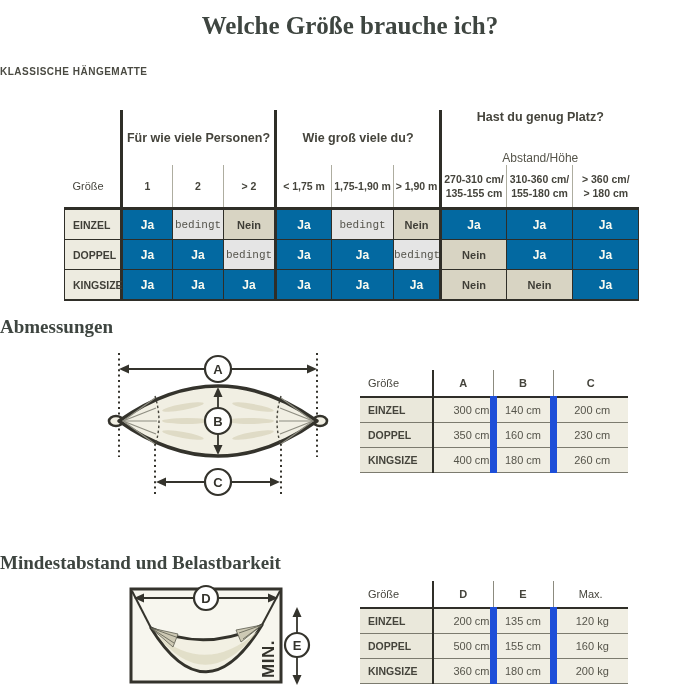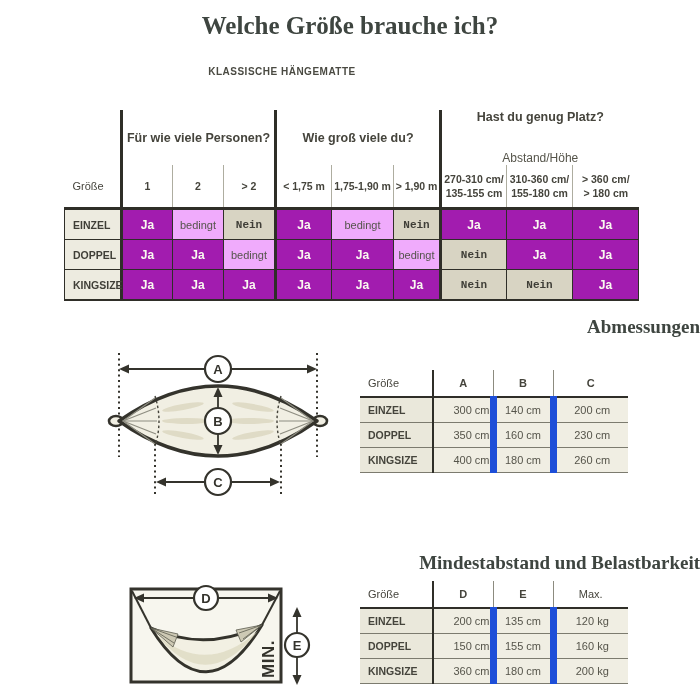--- a/index.html
+++ b/index.html
@@ -4,23 +4,23 @@
 <style>
   html,body{margin:0;padding:0;background:#ffffff;}
   #canvas{position:relative;width:700px;height:700px;background:#ffffff;overflow:hidden;
           font-family:"Liberation Sans",sans-serif;color:#45443c;}
   .abs{position:absolute;}
 
   
   .main-title{top:12px;left:0;width:700px;text-align:center;
     font-family:"Liberation Serif","DejaVu Serif",serif;font-weight:bold;
     font-size:25px;color:#3e4540;}
-  .subtitle{top:66px;left:0;width:564px;text-align:center;
+  .subtitle{top:66px;left:0;width:564px;text-align:left;
     font-size:10px;font-weight:bold;letter-spacing:.5px;color:#4a4a42;}
-  .section-title{left:0;width:700px;text-align:right;
+  .section-title{left:0;width:700px;text-align:left;
     font-family:"Liberation Serif","DejaVu Serif",serif;font-weight:bold;
     font-size:19px;color:#3e4540;}
 
   
   table{border-collapse:collapse;}
   .sz{table-layout:fixed;width:574px;}
   .sz th,.sz td{padding:0;font-weight:normal;}
   .sz .grp{height:30px;background:#fff;font-size:12.5px;font-weight:bold;
     color:#45443c;text-align:center;vertical-align:middle;}
   .sz .grp .grp-sub{display:block;font-size:12px;font-weight:normal;color:#55544a;margin-top:27px;}
@@ -30,23 +30,23 @@
     border-bottom:3px solid #2f2e28;white-space:nowrap;}
   .sz .corner{text-align:left;padding-left:8px;font-weight:normal;font-size:11px;
     border-bottom:3px solid #2f2e28;background:#fff;}
   .sz .sub{border-left:1px solid #aeada0;}
   .sz .colh span{display:block;line-height:1.35;}
   .sz tbody td{height:29px;text-align:center;vertical-align:middle;
     border:1px solid #2f2e28;font-size:11px;}
   .sz tbody tr:last-child td{border-bottom-width:2px;}
   .sz td.rowlab{background:#edebe0;text-align:left;padding-left:8px;
     color:#3f3e37;font-weight:bold;font-size:10.5px;}
-  .sz td.c-ja{background:#a21caf;color:#fafaf0;font-weight:bold;font-size:12px;}
-  .sz td.c-bed{background:#f0abfc;color:#55544c;}
-  .sz td.c-nein{background:#d8d4c3;color:#3f3e37;font-weight:bold;font-family:Liberation Mono, monospace;}
+  .sz td.c-ja{background:#0369a1;color:#fafaf0;font-weight:bold;font-size:12px;}
+  .sz td.c-bed{background:#e5e5e5;color:#55544c;font-family:Liberation Mono, monospace;}
+  .sz td.c-nein{background:#d8d4c3;color:#3f3e37;font-weight:bold;}
 
   
   .mini{table-layout:fixed;width:268px;}
   .mini th,.mini td{padding:0;font-size:11px;text-align:center;vertical-align:middle;}
   .mini th{height:26px;background:#fff;color:#45443c;font-weight:bold;
     border-bottom:2px solid #2f2e28;}
   .mini th.lab{font-weight:normal;text-align:left;padding-left:8px;}
   .mini th.reg{font-weight:normal;}
   .mini th + th{border-left:1px solid #8c8b7f;}
   .mini th:nth-child(2){border-left:2px solid #2f2e28;}
@@ -335,21 +335,21 @@
     </thead>
     <tbody>
       <tr>
         <td>EINZEL</td>
         <td>200 cm</td>
         <td>135 cm</td>
         <td>120 kg</td>
       </tr>
       <tr>
         <td>DOPPEL</td>
-        <td>150 cm</td>
+        <td>500 cm</td>
         <td>155 cm</td>
         <td>160 kg</td>
       </tr>
       <tr>
         <td>KINGSIZE</td>
         <td>360 cm</td>
         <td>180 cm</td>
         <td>200 kg</td>
       </tr>
     </tbody>

